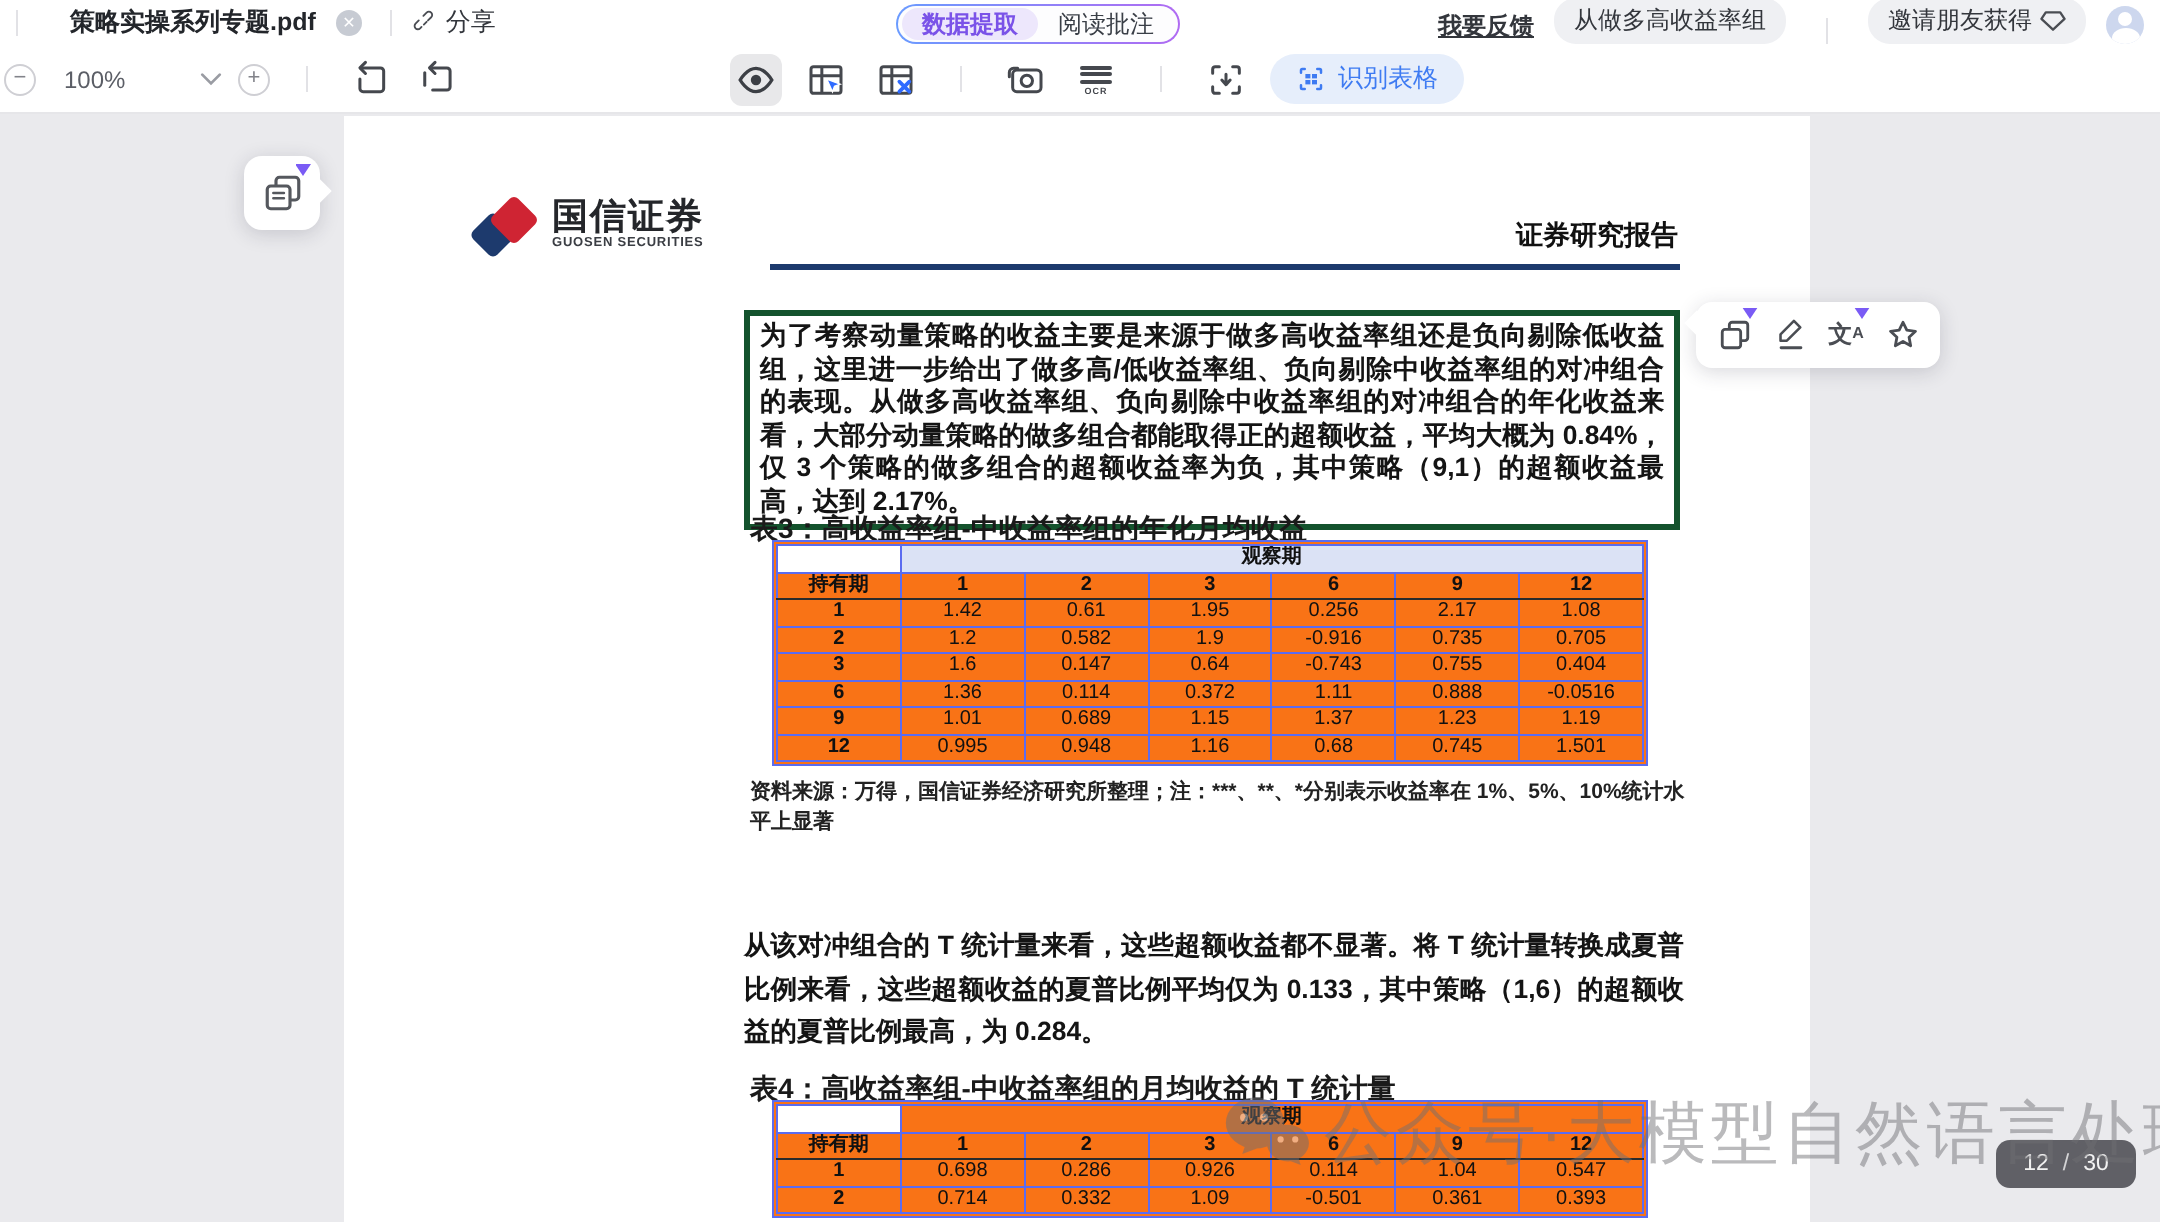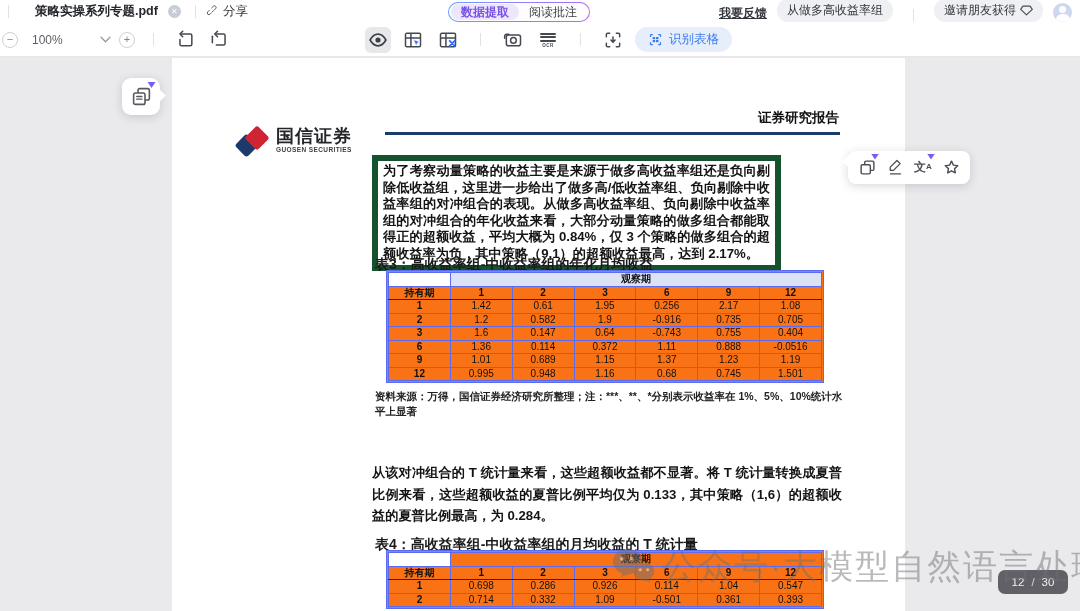--- a/index.html
+++ b/index.html
@@ -36,31 +36,31 @@
   .recognize-btn { display:flex; align-items:center; gap:6px; background:#e6eefb; color:#3e7bf2; border-radius:14px; height:25px; padding:0 13px; font-size:12.5px; cursor:pointer; white-space:nowrap; }
   .ocr-ic { display:flex; flex-direction:column; align-items:center; }
   .ocr-lines { width:16px; }
   .ocr-lines div { height:2px; background:#45484e; margin:1.5px 0; border-radius:1px; }
   .ocr-txt { font-size:4.5px; font-weight:bold; color:#45484e; letter-spacing:.5px; }
 
   
   .main { position:absolute; left:0; top:57px; width:1080px; height:554px; background:#eaeaed; }
   .page { position:absolute; left:172px; top:1px; width:733px; height:553px; background:#fff; overflow:hidden; }
 
-  .brand { position:absolute; left:66px; top:40px; display:flex; align-items:flex-start; gap:8px;margin-top:28px; }
+  .brand { position:absolute; left:66px; top:40px; display:flex; align-items:flex-start; gap:8px; }
   .logo-mark { position:relative; width:30px; height:30px; margin-top:2px; }
   .logo-mark .b { position:absolute; left:0; top:9px; width:17px; height:17px; background:#1d3a6d; border-radius:3px; transform:rotate(45deg); }
   .logo-mark .r { position:absolute; left:10px; top:1px; width:18px; height:18px; background:#cf2433; border-radius:3px; transform:rotate(45deg); }
   .brand-cn { font-size:18px; font-weight:bold; color:#24262a; letter-spacing:1px; line-height:20px; }
   .brand-en { font-size:6.5px; font-weight:bold; color:#3b3e44; letter-spacing:.4px; }
   .hdr-right { position:absolute; right:66px; top:51px; font-size:13.5px; font-weight:bold; color:#111; }
   .hdr-line { position:absolute; left:213px; top:74px; width:455px; height:2.5px; background:#1d3a6d; }
 
   .pdf-para { text-align:justify; font-weight:600; font-size:13.2px; color:#141414; }
-  .para1 { position:absolute; left:200px; top:97px; width:409px; border:6px solid #14532d; padding:2px 5px; line-height:16.6px; }
+  .para1 { position:absolute; left:200px; top:97px; width:468px; border:3px solid #14532d; padding:2px 5px; line-height:16.6px; }
   .para2 { position:absolute; left:200px; top:404px; width:470px; line-height:21.5px; }
   .tbl-caption { position:absolute; font-size:14px; font-weight:bold; color:#1a1a1a; }
   .cap3 { left:203px; top:198px; }
   .cap4 { left:203px; top:478px; }
   .src-note { position:absolute; left:203px; top:331px; width:468px; font-size:10.5px; font-weight:600; color:#222; line-height:15px; }
 
   .tbl-wrap { position:absolute; left:214px; border:1px solid #5b6cf0; padding:1px; background:#f97316; }
   .t3 { top:212px; }
   .t4 { top:492px; }
   table.pdf-table { border-collapse:collapse; table-layout:fixed; width:434px; border-top:1.5px solid #2b2b2b; border-bottom:1.5px solid #2b2b2b; }

